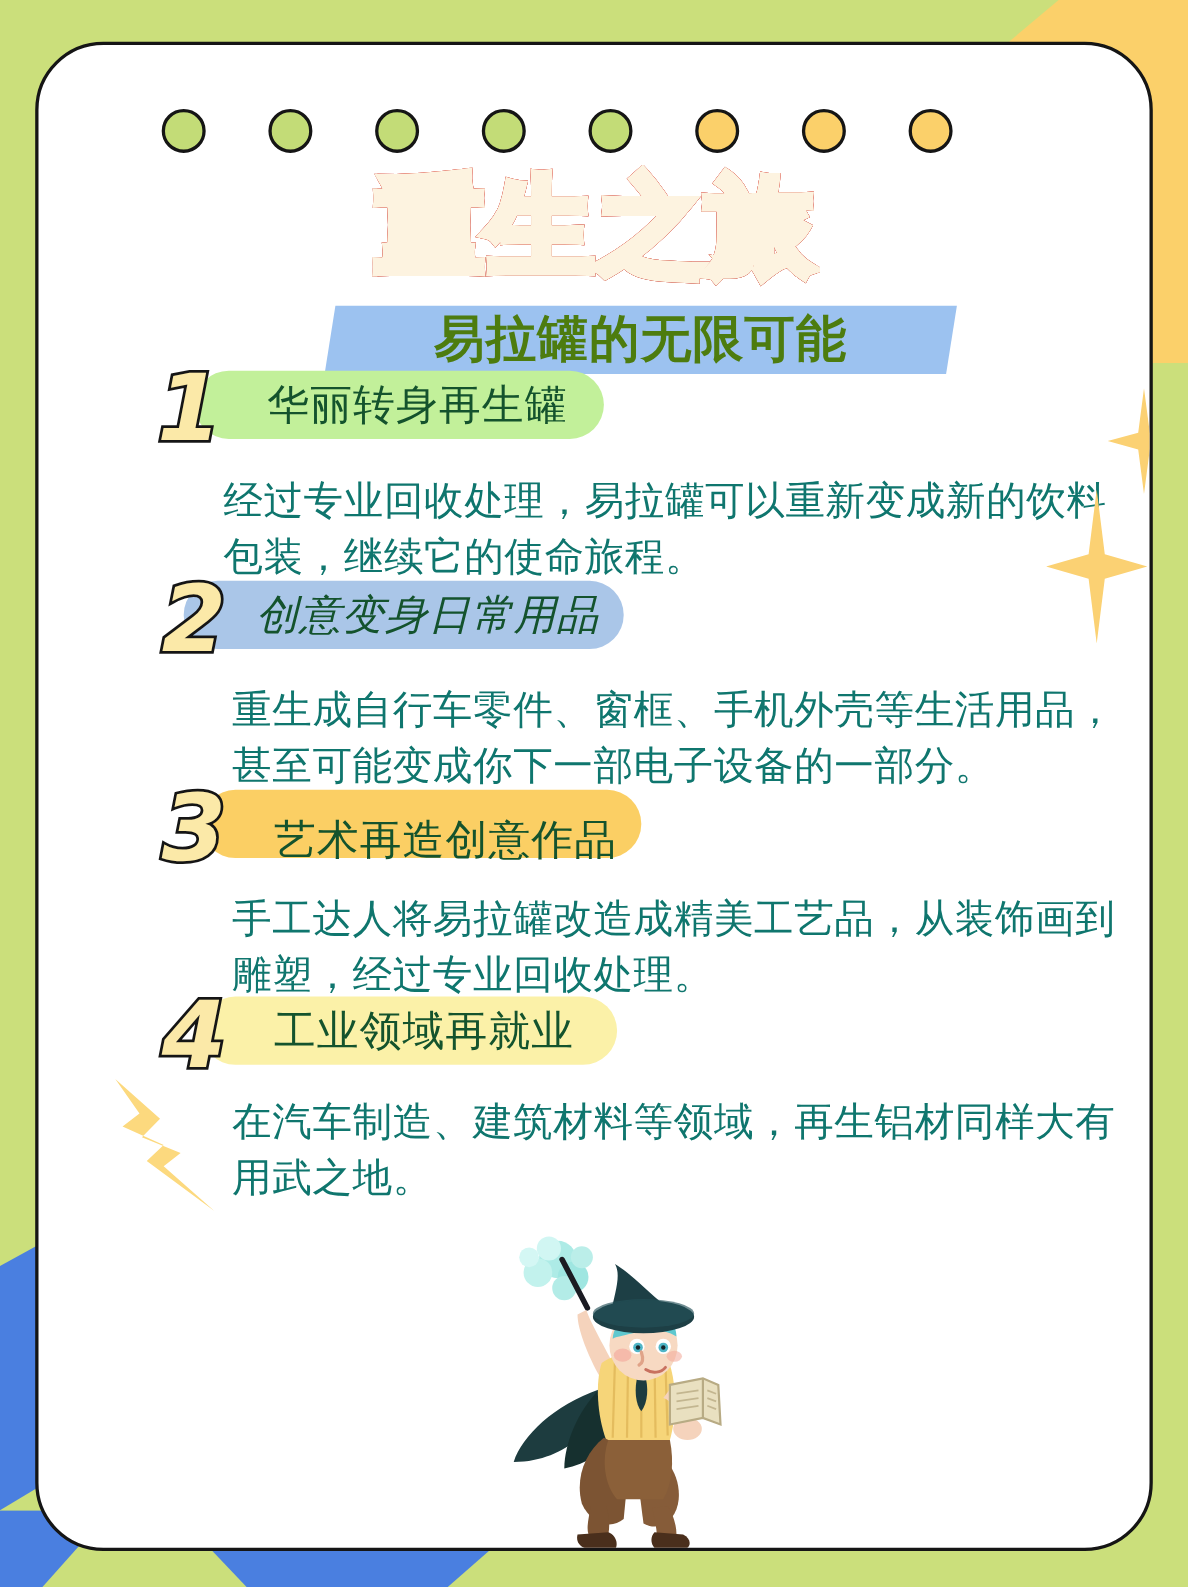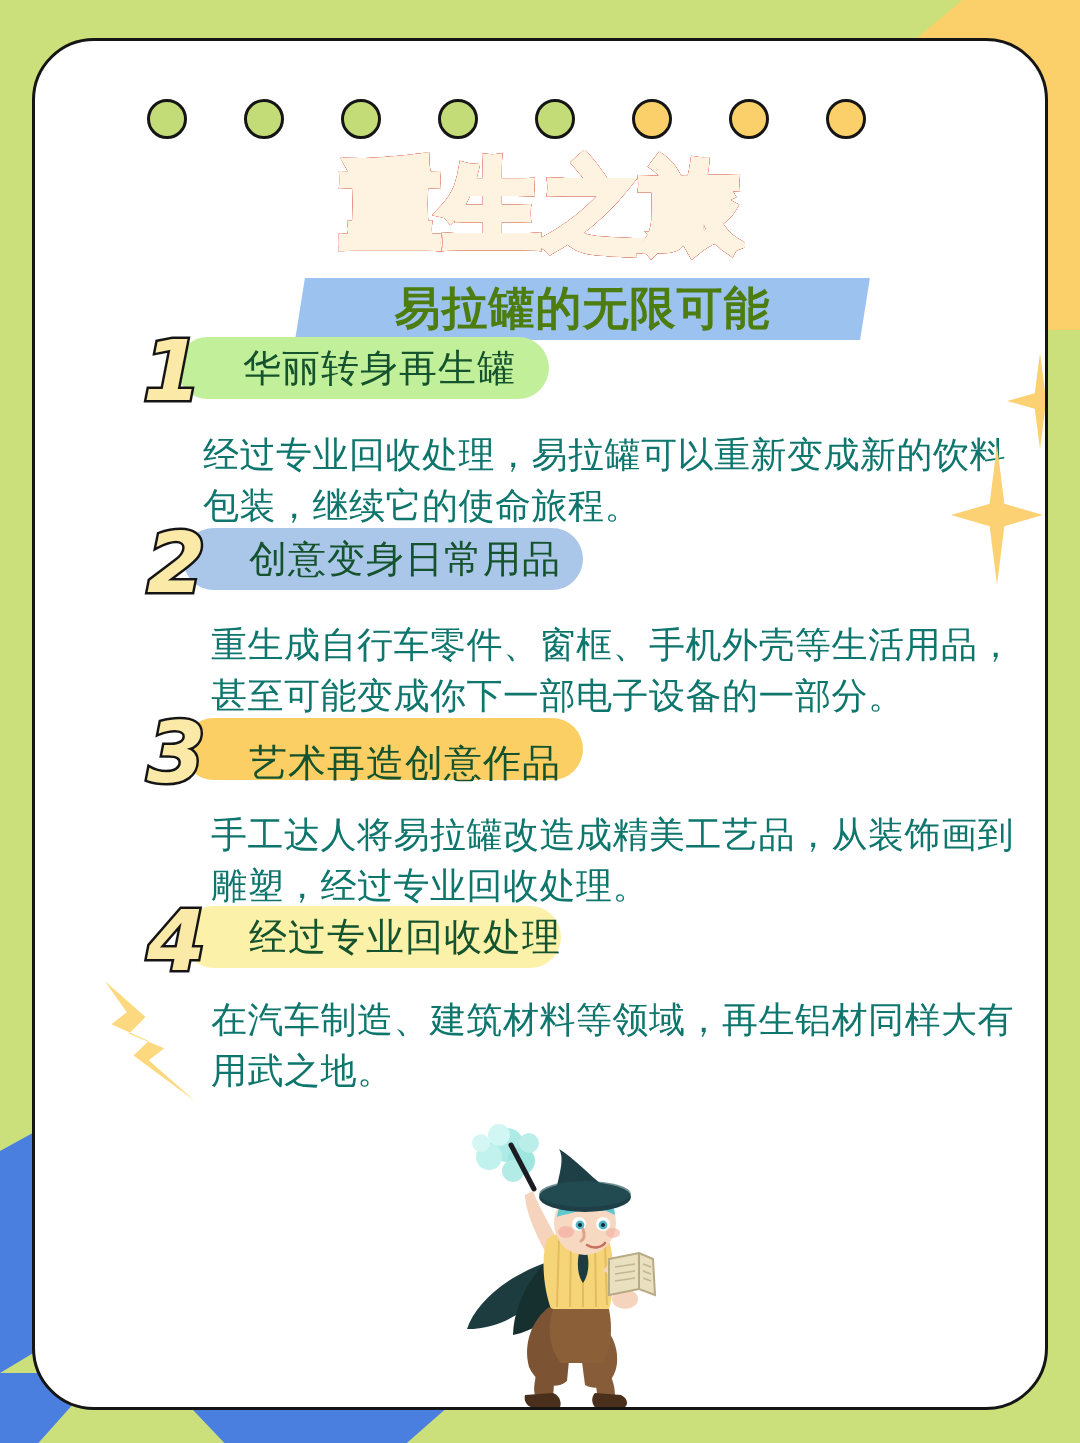--- a/index.html
+++ b/index.html
@@ -161,36 +161,36 @@
 
     <div id="sections">
         <div class="section">
           <div class="pill" style="left: 142px; top: 296px; width: 372px; background: rgb(194, 240, 154);">
             <span class="pill-label" style="margin-left: 66px;">华丽转身再生罐</span>
           </div>
           <div class="num" style="left: 108px; top: 288px;">1</div>
           <div class="body-text" style="left: 168px; top: 388px;">经过专业回收处理，易拉罐可以重新变成新的饮料包装，继续它的使命旅程。</div>
         </div>
         <div class="section">
-          <div class="pill" style="left: 148px; top: 487px; width: 400px; background: rgb(170, 198, 232);">
+          <div class="pill" style="left: 132px; top: 487px; width: 400px; background: rgb(170, 198, 232); font-style: italic;">
             <span class="pill-label" style="margin-left: 66px;">创意变身日常用品</span>
           </div>
           <div class="num" style="left: 112px; top: 480px;">2</div>
           <div class="body-text" style="left: 176px; top: 578px;">重生成自行车零件、窗框、手机外壳等生活用品，甚至可能变成你下一部电子设备的一部分。</div>
         </div>
         <div class="section">
           <div class="pill" style="left: 148px; top: 677px; width: 400px; background: rgb(251, 207, 100);">
             <span class="pill-label" style="margin-left: 66px; margin-top: 28px;">艺术再造创意作品</span>
           </div>
           <div class="num" style="left: 112px; top: 670px;">3</div>
           <div class="body-text" style="left: 176px; top: 768px;">手工达人将易拉罐改造成精美工艺品，从装饰画到雕塑，经过专业回收处理。</div>
         </div>
         <div class="section">
           <div class="pill" style="left: 148px; top: 865px; width: 378px; background: rgb(251, 241, 168);">
-            <span class="pill-label" style="margin-left: 66px;">经过专业回收处理</span>
+            <span class="pill-label" style="margin-left: 66px;">工业领域再就业</span>
           </div>
           <div class="num" style="left: 112px; top: 858px;">4</div>
           <div class="body-text" style="left: 176px; top: 953px;">在汽车制造、建筑材料等领域，再生铝材同样大有用武之地。</div>
         </div>
       </div>
 
     <div class="sparkle sp1"></div>
     <div class="sparkle sp2"></div>
 
     <div class="bolt"></div>

